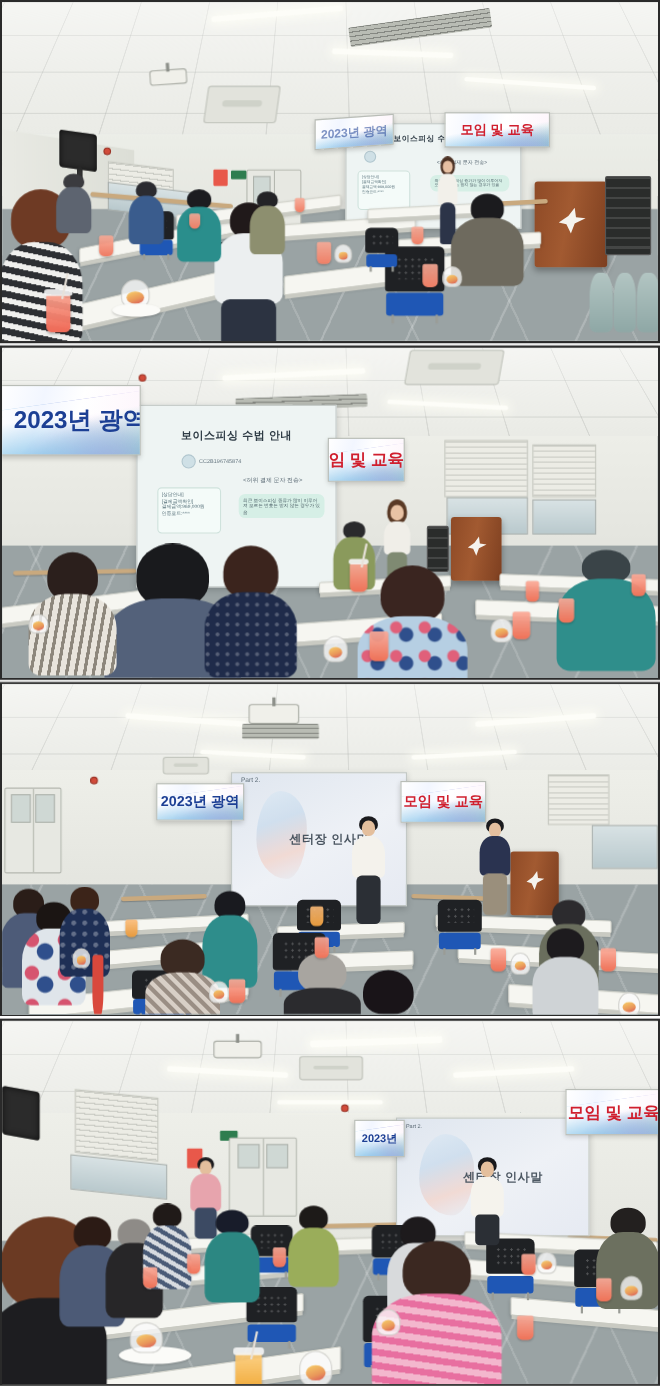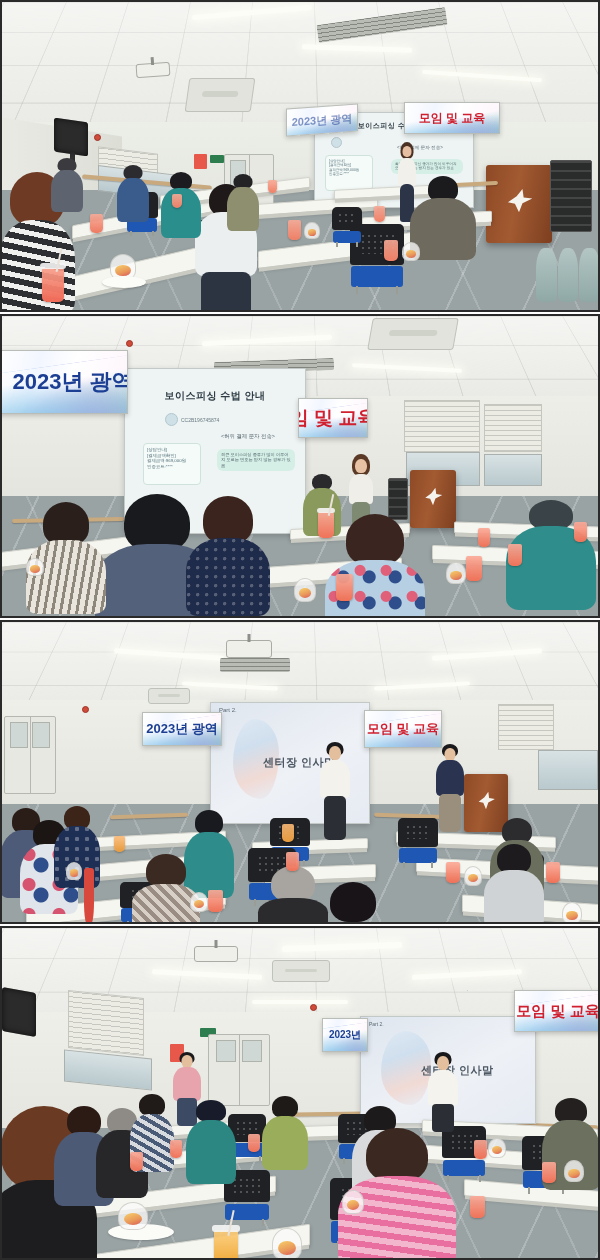--- a/index.html
+++ b/index.html
@@ -338,21 +338,21 @@
         <div class="slide-sub" style="left:96px; top:64px; font-size:5.4px;">&lt;허위 결제 문자 전송&gt;</div>
         <div class="chatbox" style="left:92px; top:80px; width:78px; font-size:4.2px;">최근 보이스피싱 종류가 많이 이루어져 모르는 번호는 받지 않는 경우가 있음</div>
       </div>
 
       <div class="tvbanner tv-blue" style="left:-4px; top:34px; width:130px; height:64px;">
         <div class="swoosh"></div>
         <div class="bartext" style="font-size:22px; transform:translateX(10px);">2023년 광역</div>
       </div>
       <div class="tvbanner tv-red" style="left:296px; top:82px; width:70px; height:40px;">
         <div class="swoosh"></div>
-        <div class="bartext" style="font-size:19px;">임 및 교육</div>
+        <div class="bartext" style="font-size:15px;">임 및 교육</div>
       </div>
 
       <div class="podium" style="left:408px; top:154px; width:46px; height:58px;">
         <div class="emblem"></div>
       </div>
       <div class="rack" style="left:386px; top:162px; width:20px; height:42px;"></div>
 
       <div class="table" style="left:-10px; top:226px; width:180px; height:16px; transform:skewY(-7deg);"></div>
       <div class="table" style="left:210px; top:248px; width:190px; height:18px; transform:skewY(-4deg);"></div>
       <div class="table" style="left:430px; top:232px; width:170px; height:15px; transform:skewY(2deg);"></div>

